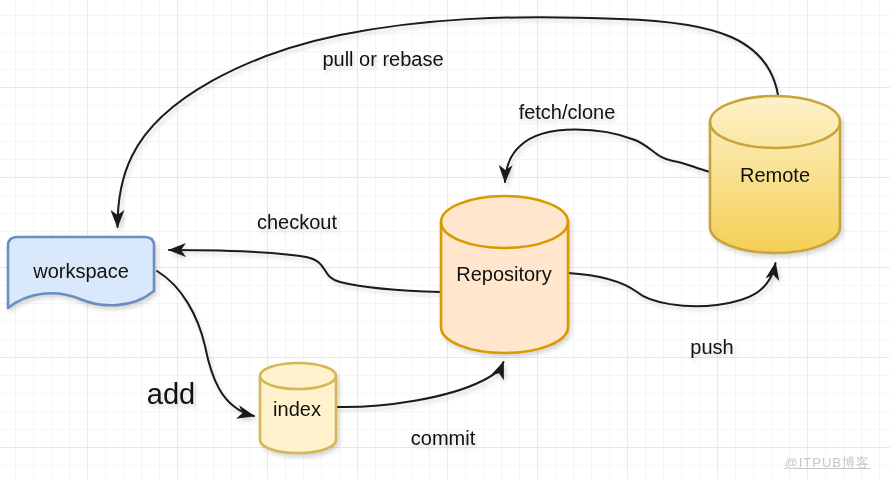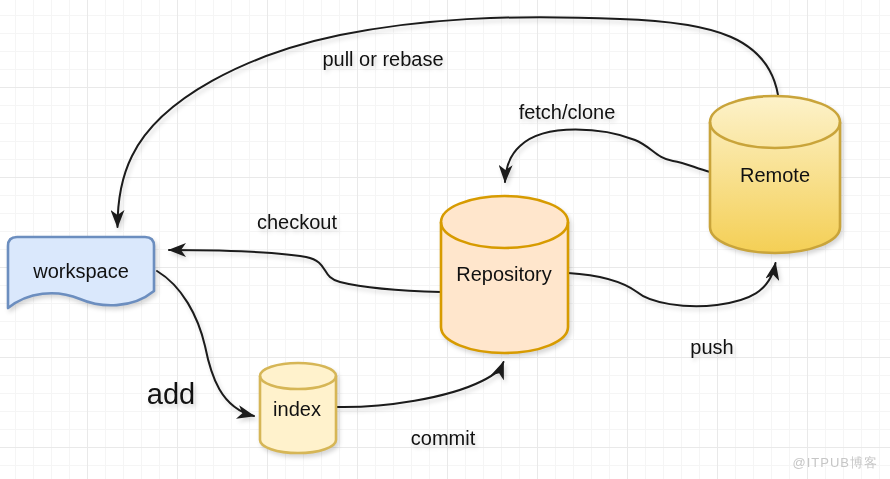--- a/index.html
+++ b/index.html
@@ -51,26 +51,27 @@
   .edge-label--big {
     font-size: 29px;
   }
   .node-label {
     font-size: 20px;
     fill: #111111;
     text-anchor: middle;
   }
   .watermark {
     position: absolute;
-    right: 12px;
+    right: 20px;
     bottom: 7px;
     font-size: 13px;
     color: #c6c6c6;
     letter-spacing: 1px;
     user-select: none;
+    text-decoration: underline;
   }
 </style>
 </head>
 <body>
 
 <div class="stage">
   <svg class="diagram" width="890" height="479" viewBox="0 0 890 479">
     <defs>
       <marker id="arrow" viewBox="0 0 18 14" refX="17" refY="7" markerWidth="18" markerHeight="14" markerUnits="userSpaceOnUse" orient="auto">
         <path d="M 0 0 L 18 7 L 0 14 L 5 7 Z" fill="#1b1b1b"></path>

